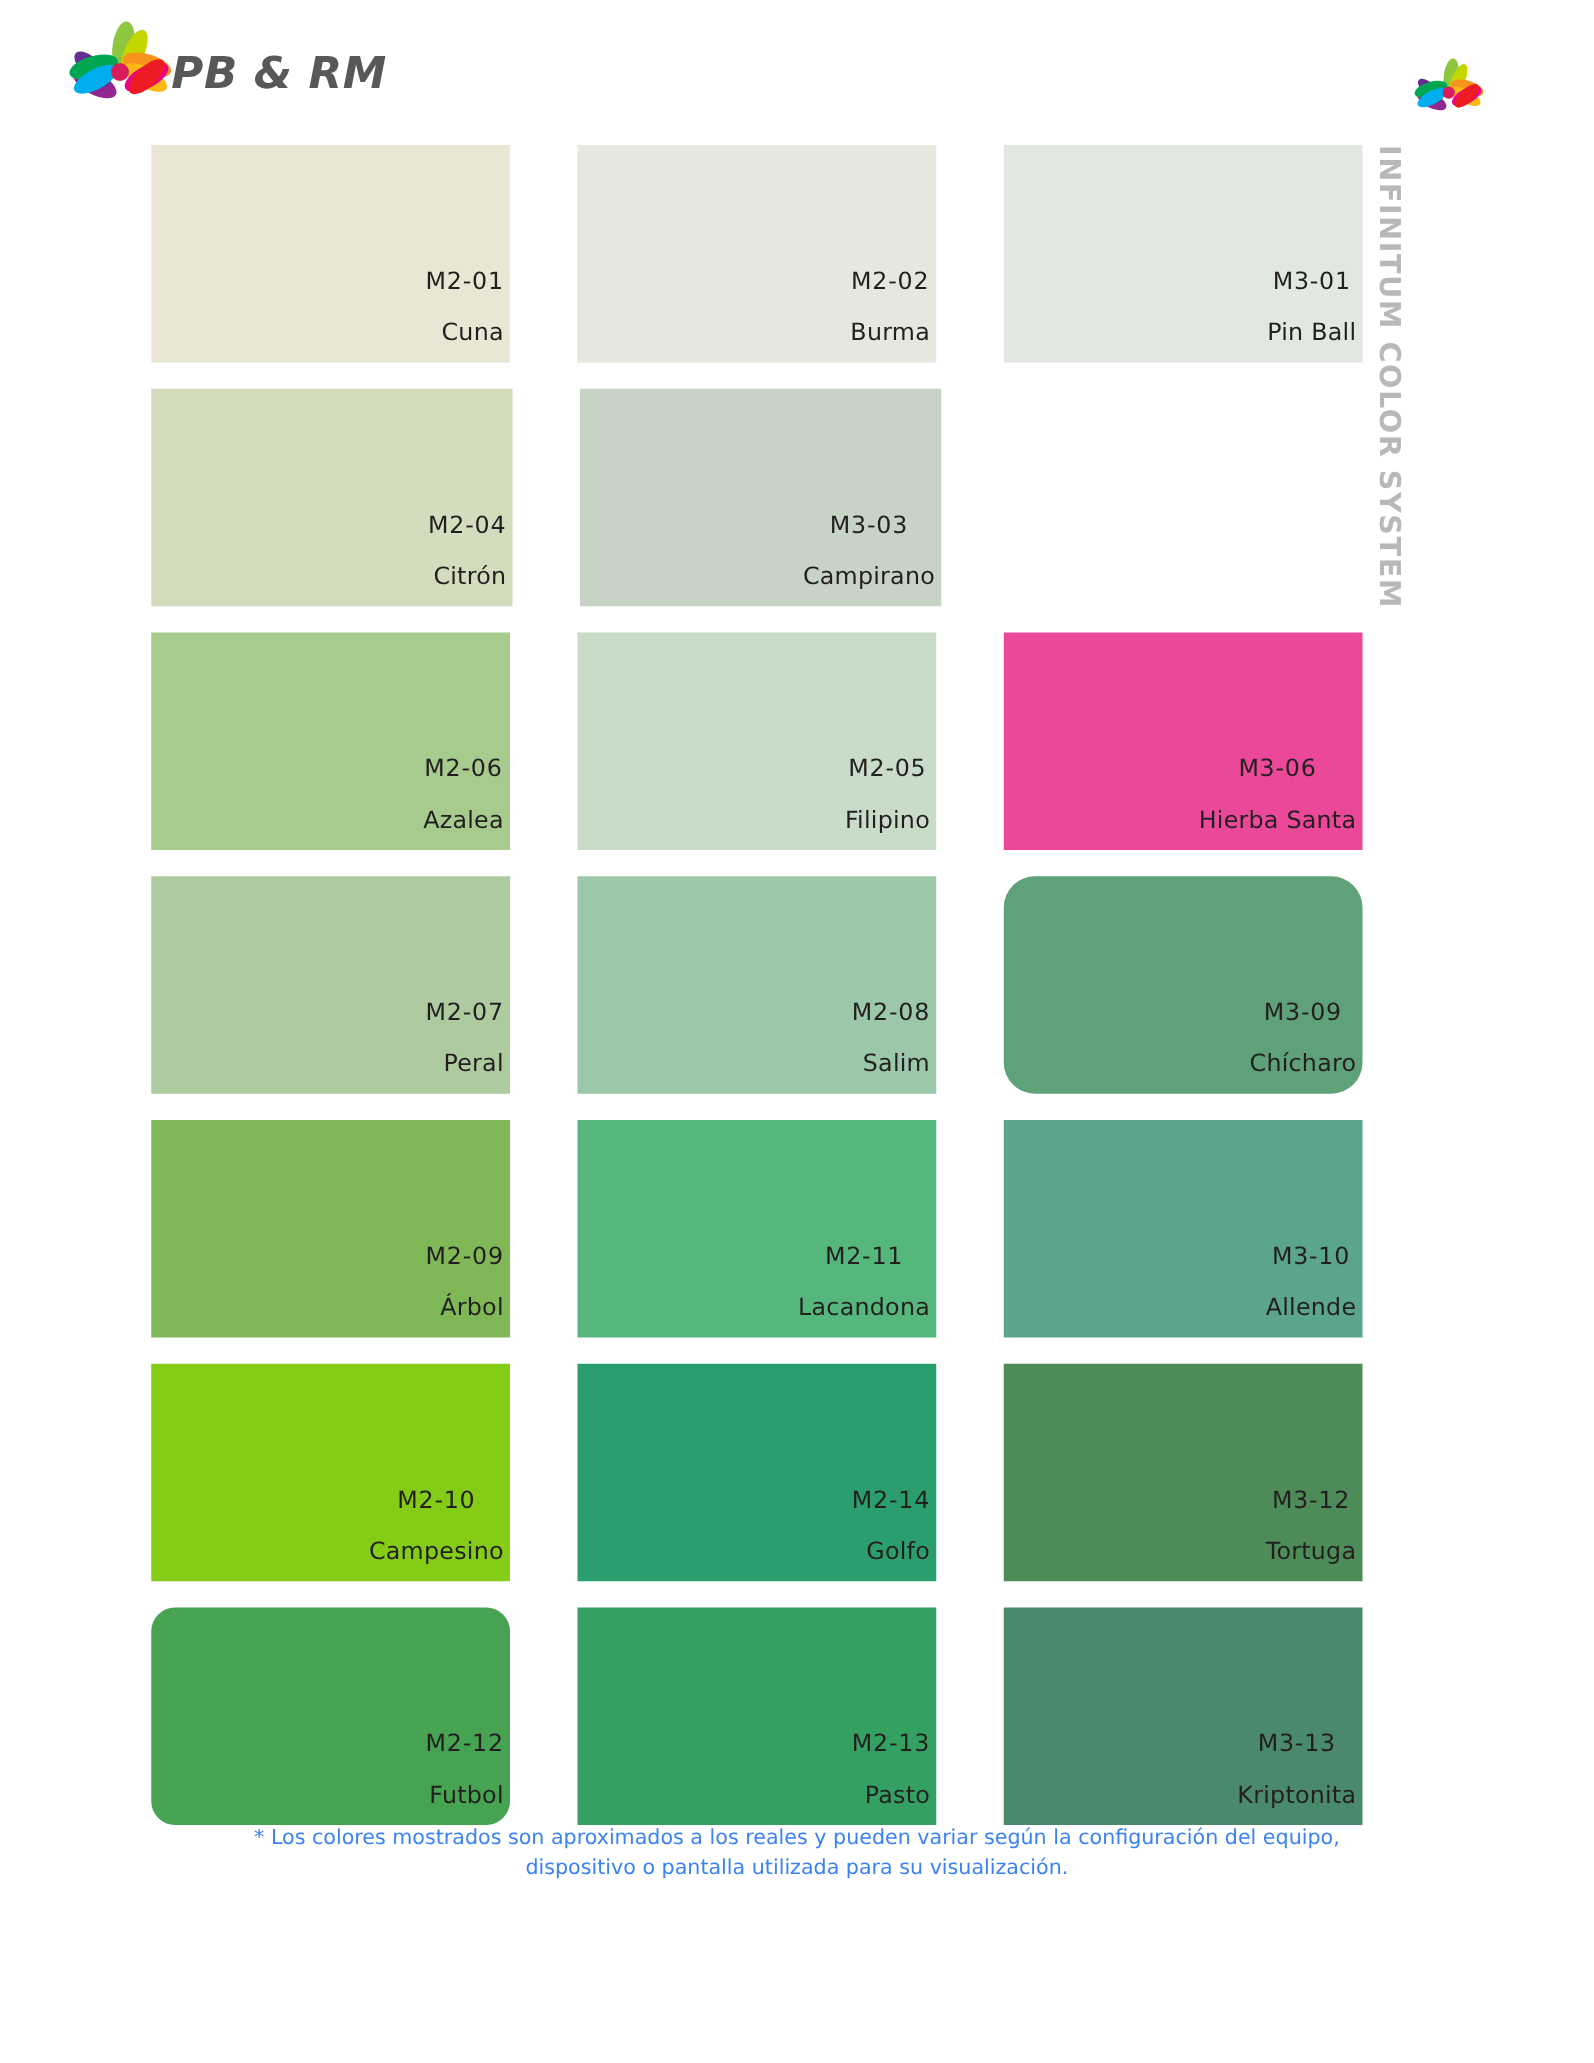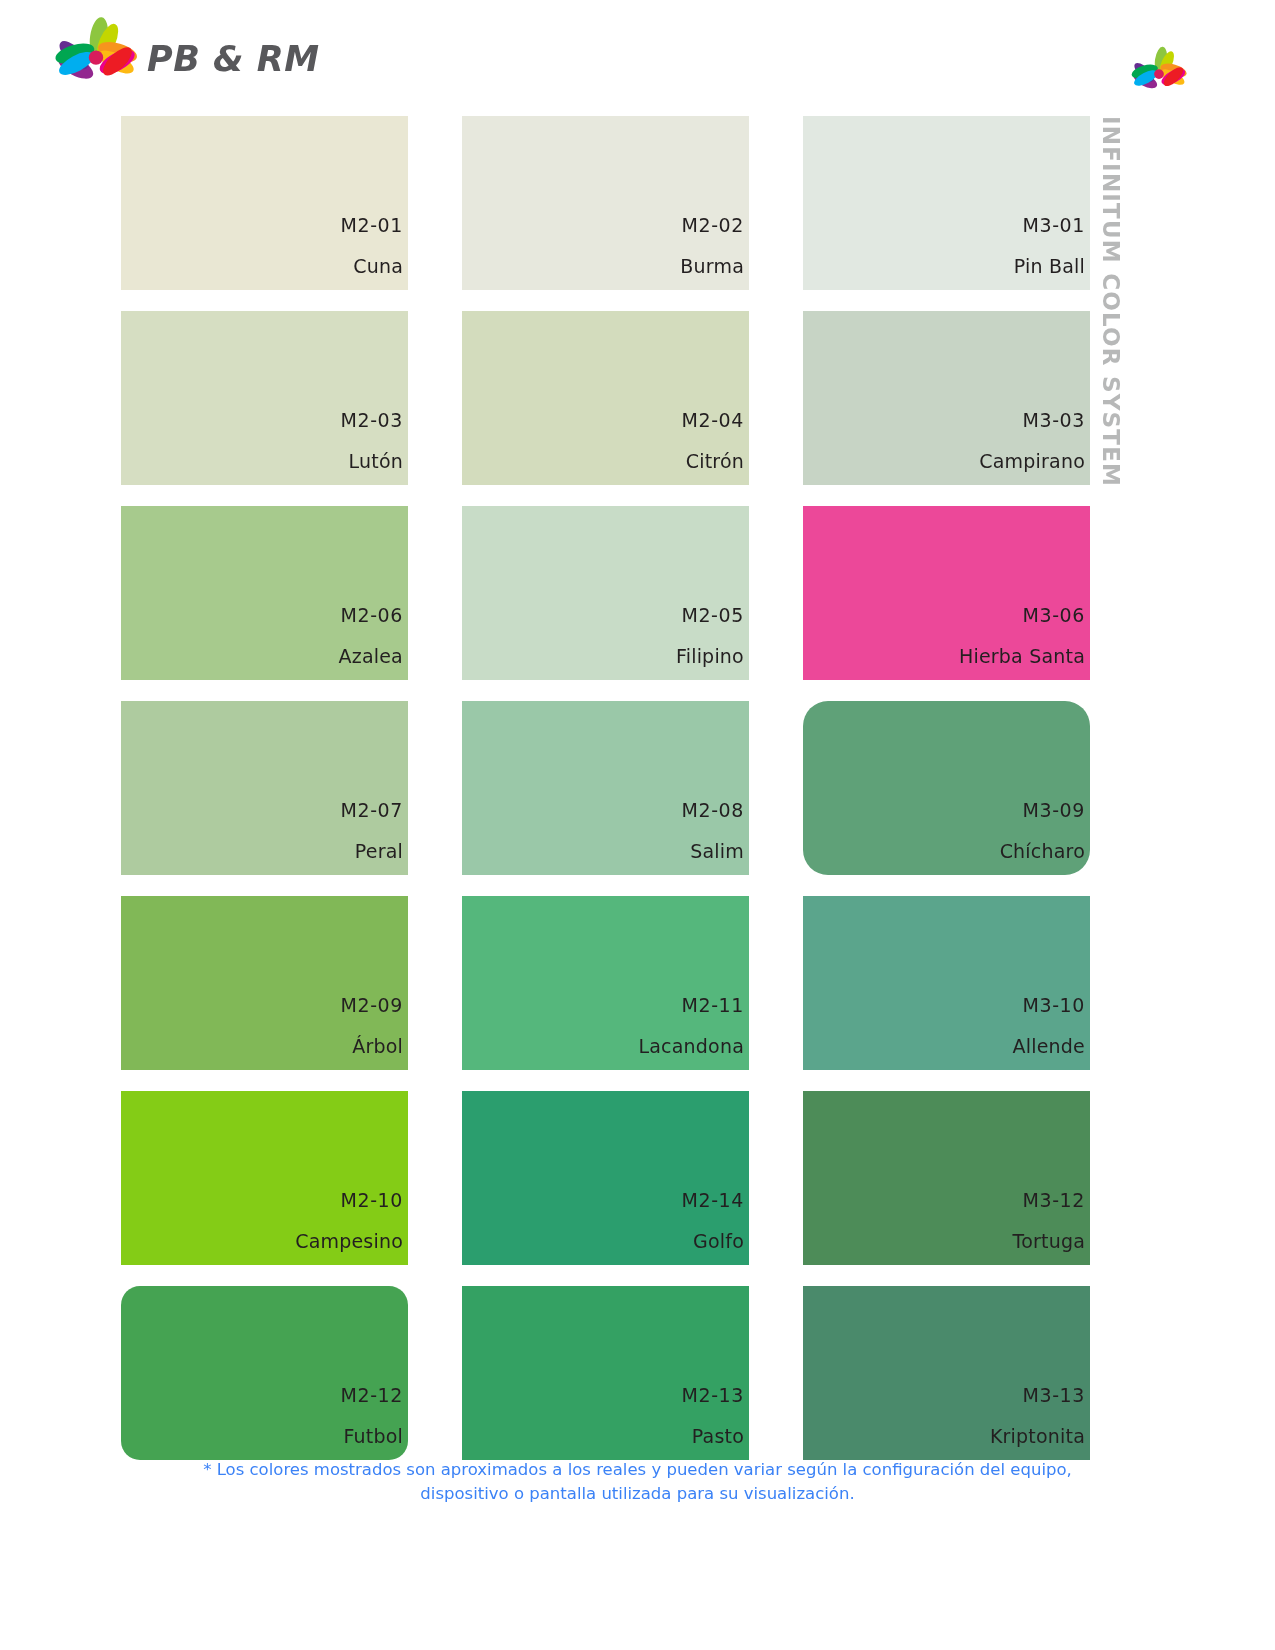--- a/index.html
+++ b/index.html
@@ -19,21 +19,20 @@
   .header {
     position: absolute;
     left: 0; top: 0;
     width: 1275px; height: 112px;
   }
   .brand {
     position: absolute;
     left: 55px; top: 16px;
     display: flex;
     align-items: center;
-    gap: 10px;
   }
   .brand-mark { width: 82px; height: 80px; display: block; }
   .brand-name {
     font-family: "DejaVu Sans", sans-serif;
     font-size: 35px;
     font-weight: bold;
     font-style: italic;
     letter-spacing: 0.5px;
     color: #58585b;
     white-space: nowrap;
@@ -103,20 +102,21 @@
     bottom: 12px;
     text-align: right;
     line-height: 1.28;
   }
   .swatch-code {
     display: block;
     font-family: "DejaVu Sans", sans-serif;
     font-size: 19px;
     color: #231f20;
     letter-spacing: 0.6px;
+    text-align: center;
   }
   .swatch-name {
     display: block;
     font-family: "DejaVu Sans", sans-serif;
     font-size: 19px;
     color: #231f20;
     letter-spacing: 0.2px;
     margin-top: 16px;
   }
 
@@ -194,26 +194,20 @@
         </div>
       </div>
       <div class="swatch" style="background: rgb(225, 232, 225);">
         <div class="swatch-text">
           <span class="swatch-code">M3-01</span>
           <span class="swatch-name">Pin Ball</span>
         </div>
       </div>
     </div>
     <div class="row">
-      <div class="swatch" style="background: rgb(214, 222, 194);">
-        <div class="swatch-text">
-          <span class="swatch-code">M2-03</span>
-          <span class="swatch-name">Lutón</span>
-        </div>
-      </div>
       <div class="swatch" style="background: rgb(211, 220, 189);">
         <div class="swatch-text">
           <span class="swatch-code">M2-04</span>
           <span class="swatch-name">Citrón</span>
         </div>
       </div>
       <div class="swatch" style="background: rgb(199, 212, 197);">
         <div class="swatch-text">
           <span class="swatch-code">M3-03</span>
           <span class="swatch-name">Campirano</span>

